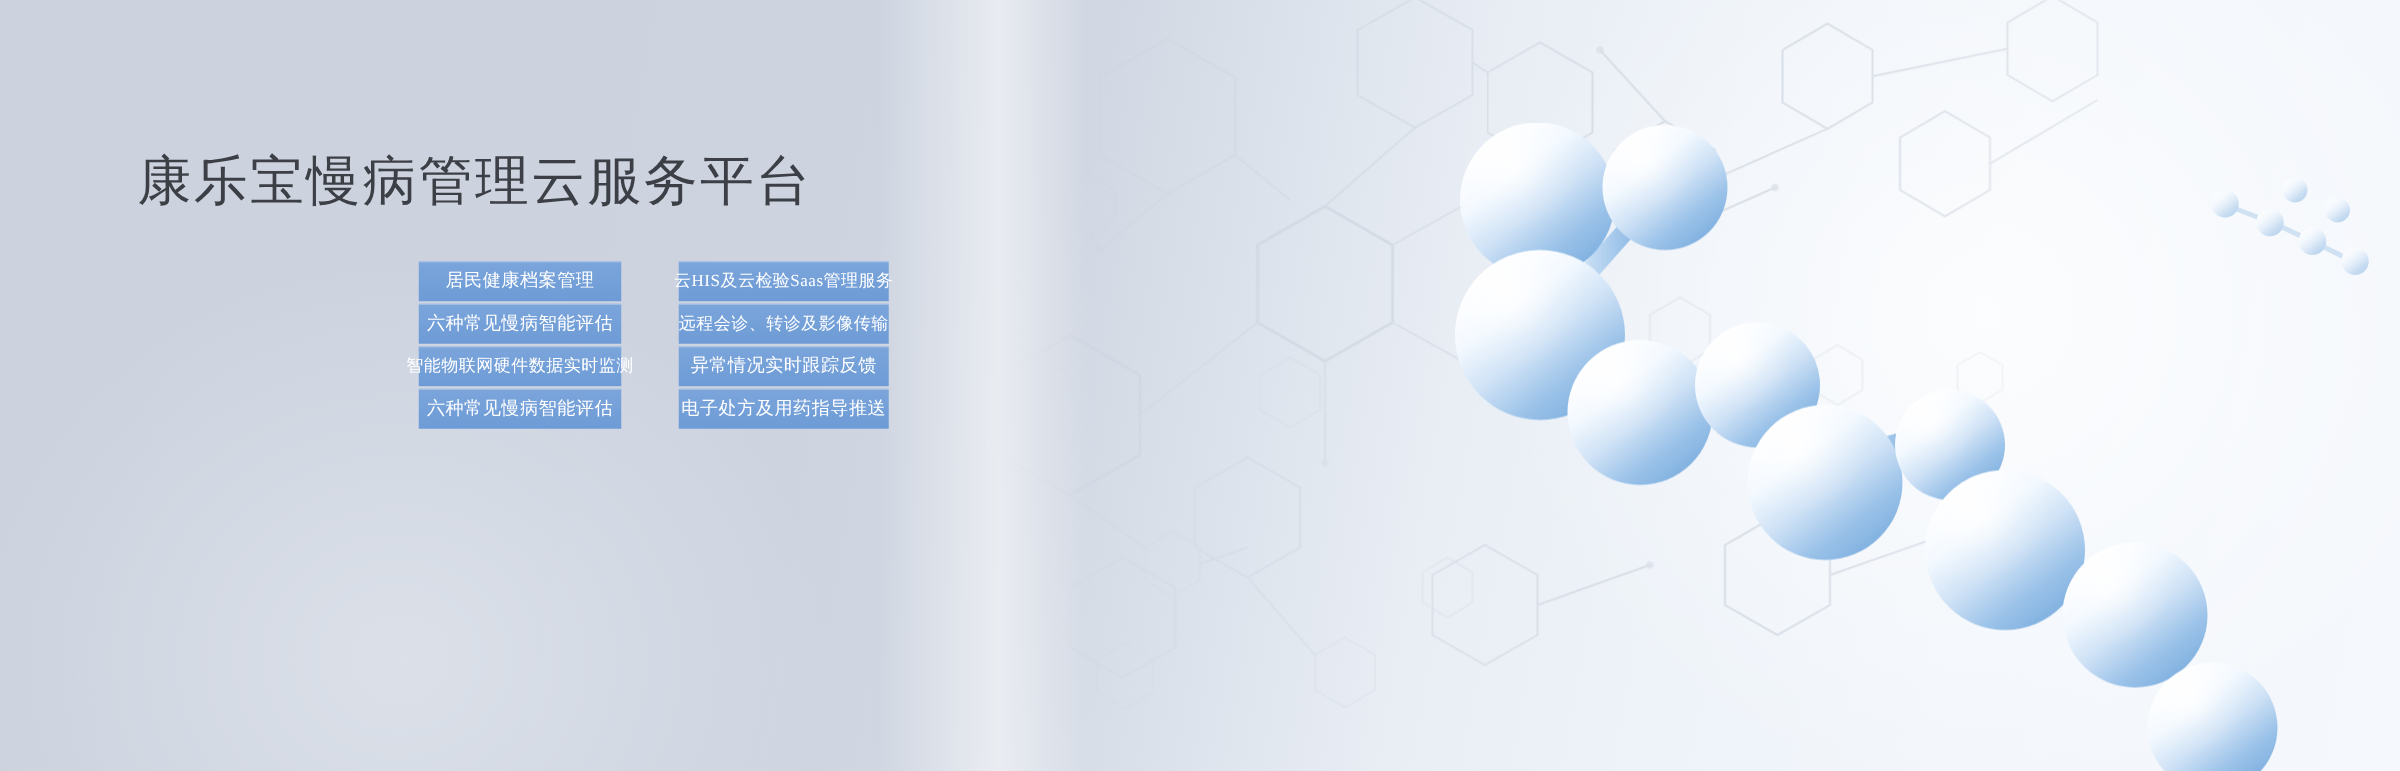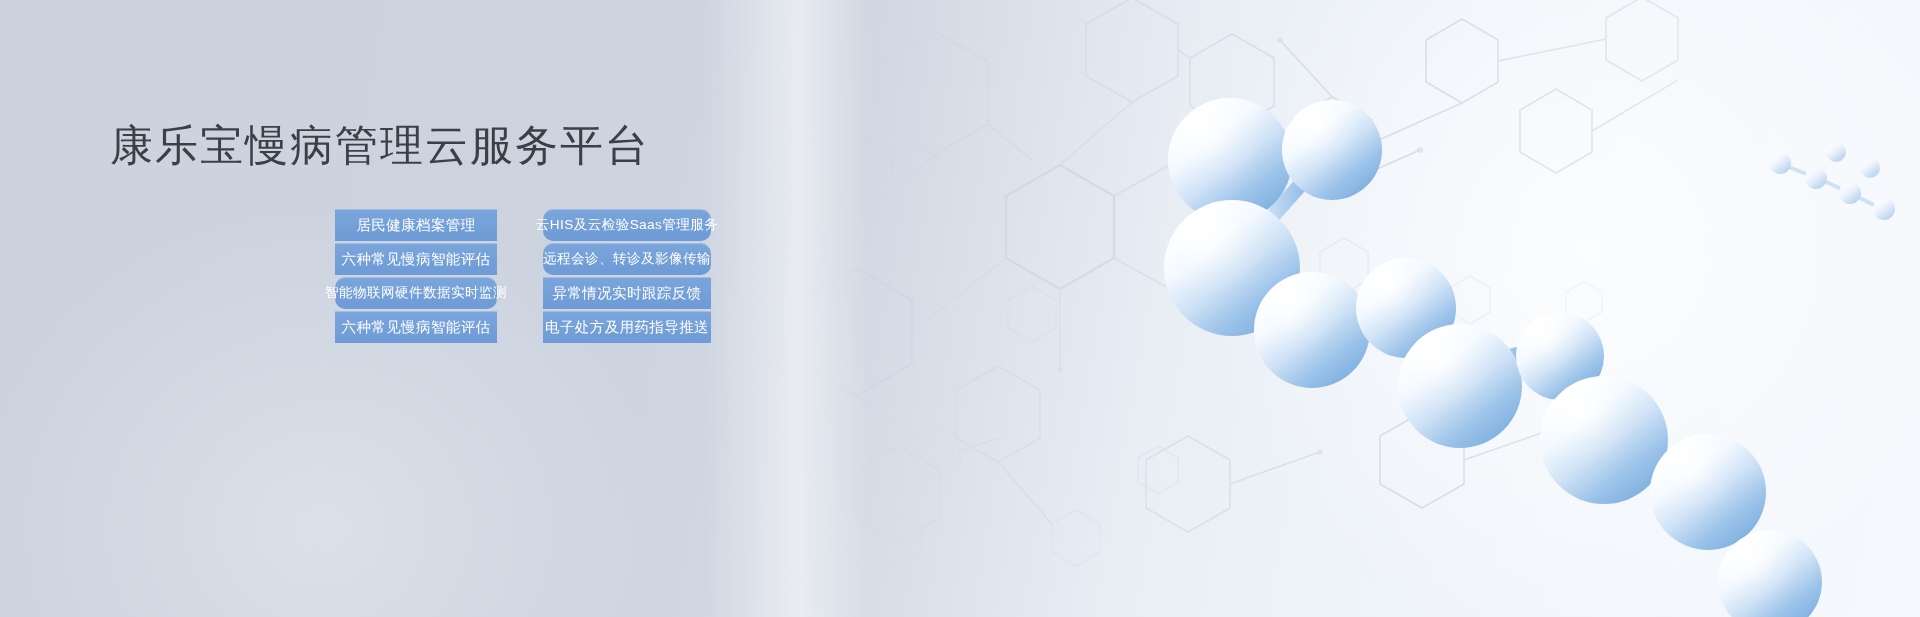--- a/index.html
+++ b/index.html
@@ -53,28 +53,28 @@
     position:absolute;left:292px;top:209px;
     display:grid;
     grid-template-columns:205px 211px;
     grid-auto-rows:32px;
     gap:2px 3px;
   }
   .cell{
     display:flex;align-items:center;justify-content:center;
     background:linear-gradient(180deg,#7ba5db 0%,#6e9bd6 100%);
     color:#ffffff;
-    font-family:Liberation Sans, sans-serif;
+    font-family:Liberation Serif, serif;
     font-size:14.5px;line-height:16px;
     letter-spacing:.4px;
     white-space:nowrap;
     box-shadow:0 1px 0 rgba(255,255,255,.28) inset;
     margin-left:43px;
   }
-  .cell.wide{font-size:13.6px;border-radius:10px;}
+  .cell.wide{font-size:13.6px;}
 </style>
 </head>
 <body>
 
 <div id="banner">
 
   <div class="glow-tr"></div>
   <div class="glow-bl"></div>
 
   <div class="art">

